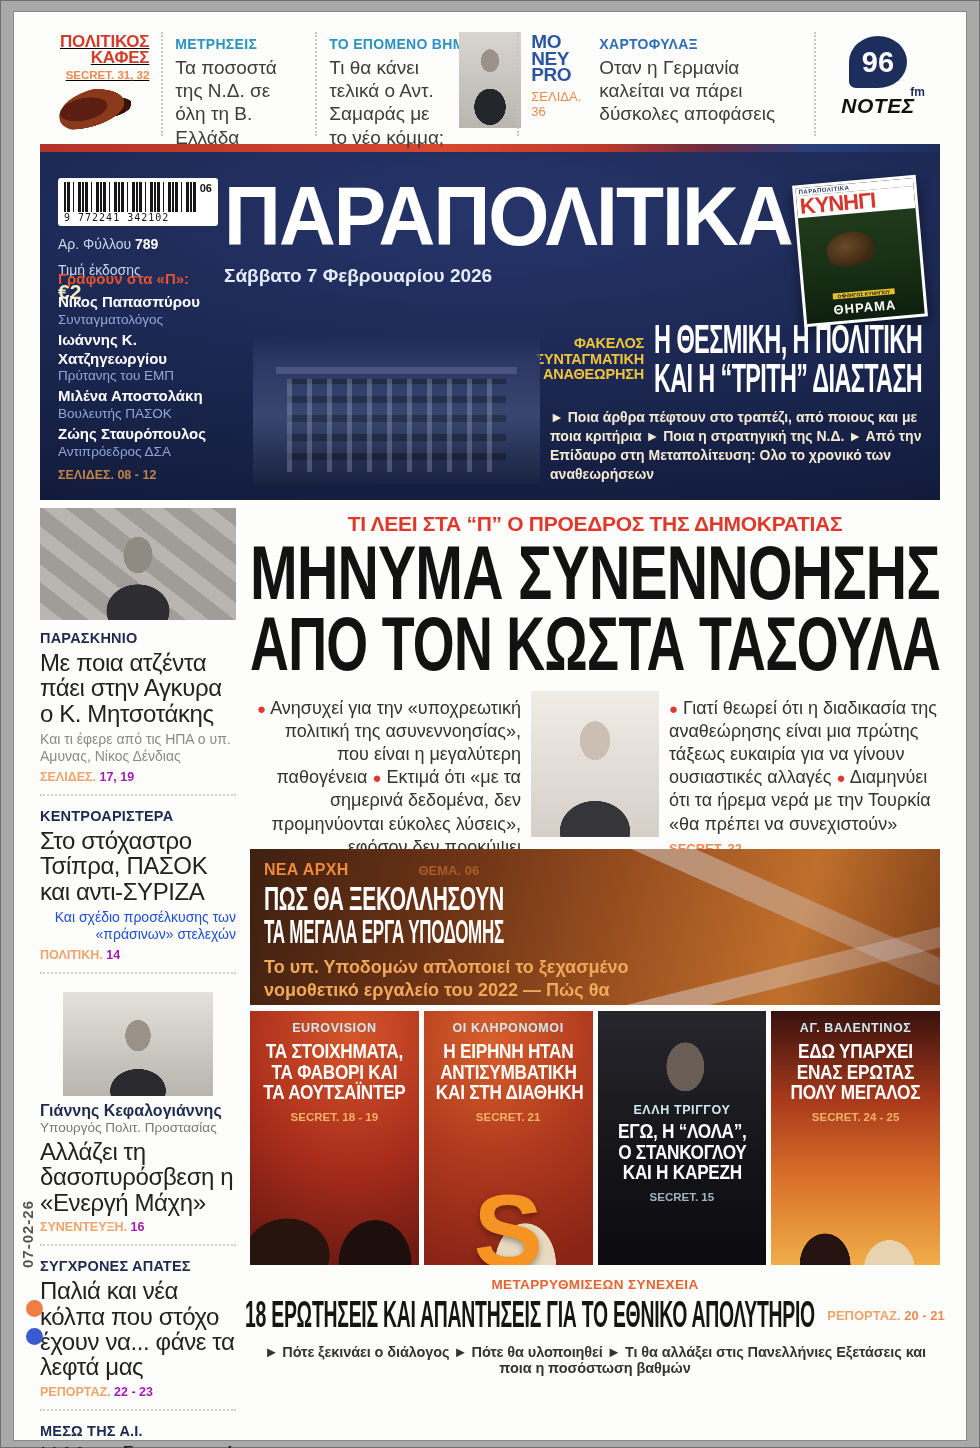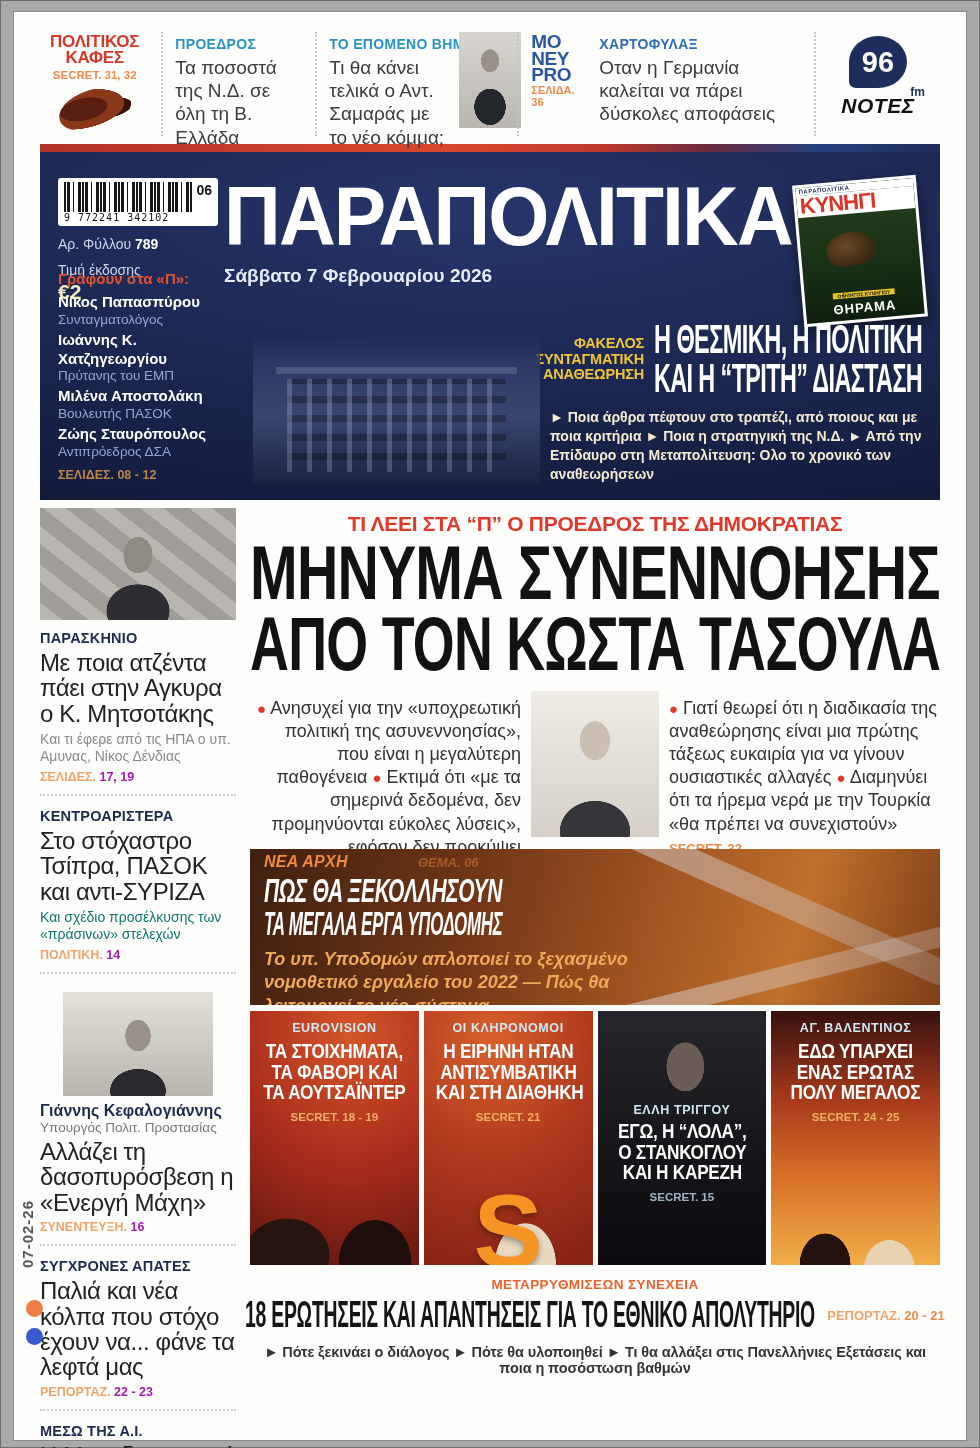--- a/index.html
+++ b/index.html
@@ -11,55 +11,55 @@
   .frame{position:absolute;inset:0;border:1px solid #6e6e6e;}
   .page{position:absolute;left:14px;right:14px;top:12px;bottom:8px;background:#fdfdfb;
         box-shadow:0 0 0 1px #8a8a8a;}
 
   
   .topstrip{display:flex;align-items:stretch;margin:0 26px;padding:20px 0 8px 0;height:104px;}
   .cell{padding:2px 12px;position:relative;}
   .cell + .cell{border-left:2px dotted #c4c4c4;}
   .kicker-sm{font-size:14px;font-weight:bold;letter-spacing:.3px;margin:2px 0 4px 0;}
   .strip-text{font-size:19px;color:#3d3d3d;line-height:1.22;}
-  .cell-cafe{width:118px;text-align:center;padding-left:0;}
+  .cell-cafe{width:118px;text-align:right;padding-left:0;text-decoration:underline;}
   .cafe-title{color:#d43a2a;font-weight:800;font-size:17px;line-height:.95;letter-spacing:-.2px;}
   .cafe-ref{color:#ef8a4e;font-size:11.5px;margin-top:3px;font-weight:bold;}
   .coffee-splash{width:74px;height:40px;margin:8px auto 0;border-radius:60% 35% 55% 45%;
       background:radial-gradient(ellipse at 35% 45%,#5a1e12 0 35%,#8a3a1a 36% 60%,transparent 61%),
                  radial-gradient(ellipse at 70% 55%,#3a120a 0 30%,transparent 31%);
       transform:rotate(-12deg);}
   .cell-metriseis{width:138px;}
   .cell-vima{width:190px;}
   .samaras-photo{position:absolute;right:-4px;top:0;width:62px;height:96px;
       background:radial-gradient(ellipse 26px 30px at 50% 78%,#23262b 60%,transparent 61%),
                  radial-gradient(ellipse 15px 19px at 50% 30%,#9a9288 60%,transparent 61%),
                  linear-gradient(180deg,#d8d5d0,#b9b5af);}
   .cell-money{width:292px;display:flex;gap:10px;}
   .moneypro{width:58px;flex:none;}
   .moneypro-line{color:#2b55a3;font-weight:900;font-size:19px;line-height:.88;letter-spacing:-.5px;}
-  .moneypro-ref{color:#ef8a4e;font-size:11px;font-weight:bold;}
+  .moneypro-ref{color:#ef8a4e;font-size:13px;font-weight:normal;margin-top:5px;}
   .cell-radio{width:108px;border-left:2px dotted #c4c4c4;text-align:center;padding-top:4px;}
   .radio-blob{width:58px;height:52px;margin:0 auto;background:#1d2d5c;border-radius:50% 50% 50% 12%;
       color:#fff;font-weight:900;font-size:29px;line-height:52px;position:relative;}
   .radio-fm{position:absolute;right:-18px;top:30px;color:#1d2d5c;font-size:12px;font-weight:bold;}
   .radio-name{color:#111;font-weight:900;font-style:italic;font-size:21px;margin-top:6px;letter-spacing:.5px;}
 
   
   .colorbar{height:8px;margin:0 26px;
      background:linear-gradient(90deg,#b33228,#d8472e 45%,#c03b2c 62%,#6e2b3e 74%,#27407e 86%,#1e2d5a);}
   .masthead{margin:0 26px;height:348px;position:relative;color:#fff;overflow:hidden;
      background:radial-gradient(ellipse 120% 90% at 50% 18%,#26356b 0%,#1b2750 55%,#121b3c 100%);}
   .mast-top{display:flex;padding:26px 18px 0 18px;}
   .mast-info{width:160px;flex:none;}
   .barcode-box{background:#fff;border-radius:3px;width:148px;padding:4px 6px 3px 6px;color:#111;}
   .barcode-row{display:flex;align-items:flex-start;gap:4px;}
   .barcode-bars{height:30px;flex:1;
      background:repeating-linear-gradient(90deg,#151515 0 2px,#fff 2px 3px,#151515 3px 6px,#fff 6px 9px,#151515 9px 10px,#fff 10px 14px,#151515 14px 17px,#fff 17px 18px);}
-  .barcode-06{font-size:14px;font-weight:bold;}
+  .barcode-06{font-size:11px;font-weight:bold;}
   .barcode-digits{font-family:"DejaVu Sans Mono",monospace;font-size:10px;letter-spacing:1px;}
   .issue-line{font-size:14px;color:#cdd5ec;margin-top:10px;}
   .issue-num{font-weight:900;color:#fff;}
   .price{font-size:21px;font-weight:900;color:#f3e9c0;margin-top:2px;}
   .mast-center{flex:1;min-width:0;padding:0 6px;}
   .paper-title{font-weight:900;font-size:84px;line-height:.92;letter-spacing:-2px;color:#fff;}
   .paper-date{font-size:19px;font-weight:bold;color:#e6ebf8;margin-top:10px;}
   .mag-cover{width:118px;flex:none;align-self:flex-start;margin-top:2px;transform:rotate(-5deg);
      background:#fff;padding:3px;box-shadow:0 6px 14px rgba(0,0,0,.5);}
   .mag-inner{background:linear-gradient(180deg,#24401e 0%,#183015 60%,#0e1f0d 100%);height:136px;position:relative;overflow:hidden;}
@@ -104,21 +104,21 @@
   .sb-photo2{width:150px;height:104px;margin:6px auto 6px;
      background:
        radial-gradient(ellipse 46px 36px at 50% 95%,#2a2a2e 60%,transparent 61%),
        radial-gradient(ellipse 21px 26px at 50% 42%,#9a9188 60%,transparent 61%),
        linear-gradient(#e4e0da,#b8b4ae);}
   .sb-section{padding:2px 0 10px 0;border-bottom:2px dotted #cfcfcf;margin-bottom:10px;}
   .sb-section.last{border-bottom:none;}
   .sb-kicker{color:#1e2b4f;font-weight:800;font-size:14.5px;letter-spacing:.2px;margin-bottom:4px;}
   .sb-head{font-size:24px;color:#222;line-height:1.06;letter-spacing:-.4px;margin-bottom:5px;}
   .sb-sub{font-size:14px;color:#8a8a8a;line-height:1.2;margin-bottom:5px;}
-  .sb-sub.orange{color:#0f766e;}
+  .sb-sub.orange{color:#1d4ed8;text-align:right;}
   .sb-ref{font-size:12.5px;}
   .sb-ref .lbl{color:#f0a36a;font-weight:bold;}
   .sb-ref .num{color:#a21caf;font-weight:bold;}
   .sb-name{color:#1e2b4f;font-weight:800;font-size:16px;}
   .sb-role{color:#777;font-size:13.5px;margin-bottom:4px;}
 
   
   .vdate{position:absolute;left:5px;top:1188px;writing-mode:vertical-rl;transform:rotate(180deg);
      color:#555;font-size:15px;font-weight:bold;letter-spacing:1px;}
   .dot{position:absolute;width:17px;height:17px;border-radius:50%;}
@@ -142,21 +142,21 @@
        radial-gradient(ellipse 25px 32px at 50% 34%,#cabfb2 60%,transparent 61%),
        linear-gradient(180deg,#f0ece6,#d5cfc8);}
 
   .infra{margin-top:10px;height:156px;position:relative;overflow:hidden;color:#fff;
      background:
        linear-gradient(105deg,#3f2010 0%,#6e3416 30%,#9c5120 55%,#c0702c 78%,#7e3f18 100%);}
   .infra-road1{position:absolute;width:420px;height:26px;left:300px;top:30px;transform:rotate(24deg);
      background:linear-gradient(90deg,rgba(220,220,225,.55),rgba(190,190,200,.25));border-radius:13px;}
   .infra-road2{position:absolute;width:480px;height:20px;left:330px;top:108px;transform:rotate(-14deg);
      background:linear-gradient(90deg,rgba(225,225,230,.5),rgba(200,200,210,.2));border-radius:10px;}
-  .infra-inner{position:relative;padding:4px 14px;font-style:italic;}
+  .infra-inner{position:relative;padding:12px 14px;}
   .infra-kickrow{display:flex;gap:70px;align-items:baseline;}
   .infra-kicker{color:#f08a3c;font-weight:900;font-size:16px;letter-spacing:.3px;}
   .infra-theme{color:#a85c28;font-weight:bold;font-size:13px;}
   .infra-heads{width:240px;margin-top:4px;}
   .infra-line{font-weight:900;font-size:33px;line-height:.98;color:#fff;letter-spacing:-.5px;}
   .infra-sub{margin-top:8px;width:420px;color:#f0a85a;font-weight:bold;font-size:18px;line-height:1.3;}
 
   .panels{display:flex;gap:5px;margin-top:6px;height:254px;}
   .panel{flex:1;position:relative;overflow:hidden;color:#fff;text-align:center;}
   .panel-1{background:
@@ -208,21 +208,21 @@
   <div class="dot dot-orange"></div>
   <div class="dot dot-blue"></div>
 
   <header class="topstrip">
     <div class="cell cell-cafe">
       <div class="cafe-title">ΠΟΛΙΤΙΚΟΣ ΚΑΦΕΣ</div>
       <div class="cafe-ref">SECRET. 31, 32</div>
       <div class="coffee-splash"></div>
     </div>
     <div class="cell cell-metriseis">
-      <div class="kicker-sm" style="color:#2b93c0">ΠΡΟΕΔΡΟΣ</div>
+      <div class="kicker-sm" style="color:#2b93c0">ΜΕΤΡΗΣΕΙΣ</div>
       <div class="strip-text">Τα ποσοστά της Ν.Δ. σε όλη τη Β. Ελλάδα</div>
     </div>
     <div class="cell cell-vima">
       <div class="kicker-sm" style="color:#2b93c0">ΤΟ ΕΠΟΜΕΝΟ ΒΗΜΑ</div>
       <div class="strip-text" style="width:120px">Τι θα κάνει τελικά ο Αντ. Σαμαράς με το νέο κόμμα;</div>
       <div class="samaras-photo"></div>
     </div>
     <div class="cell cell-money">
       <div class="moneypro">
         <div class="moneypro-line">MO</div>

